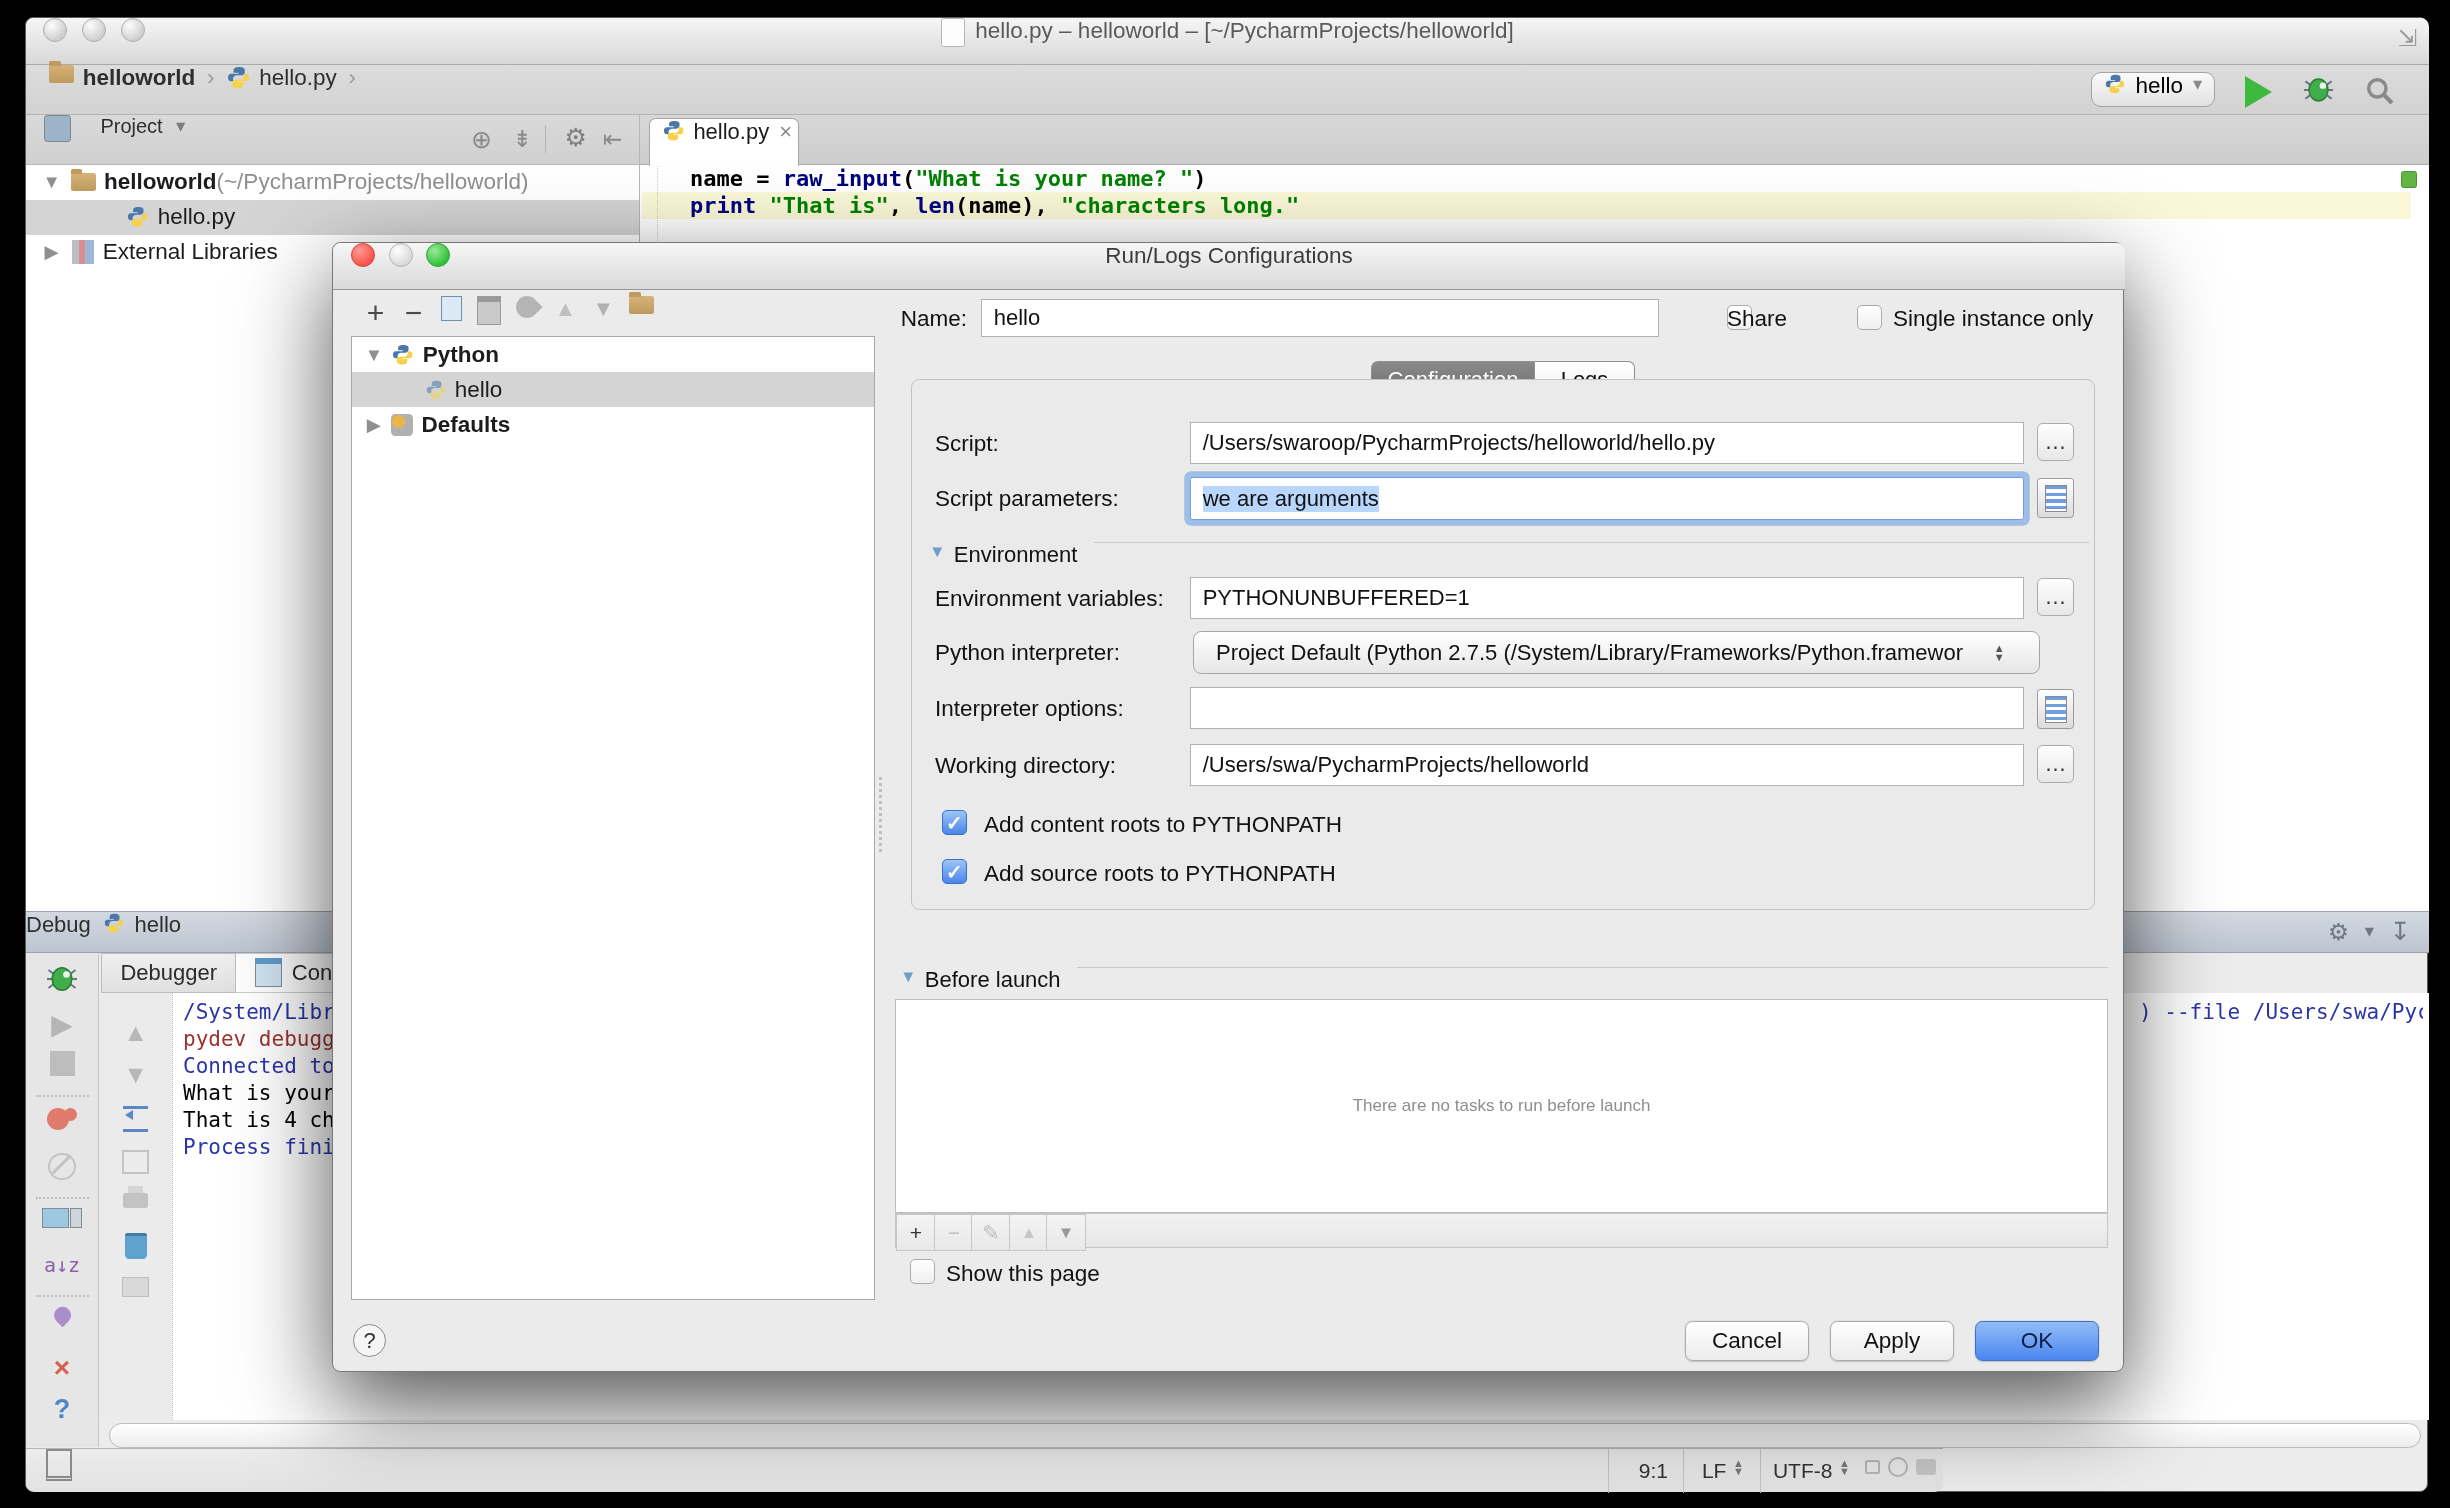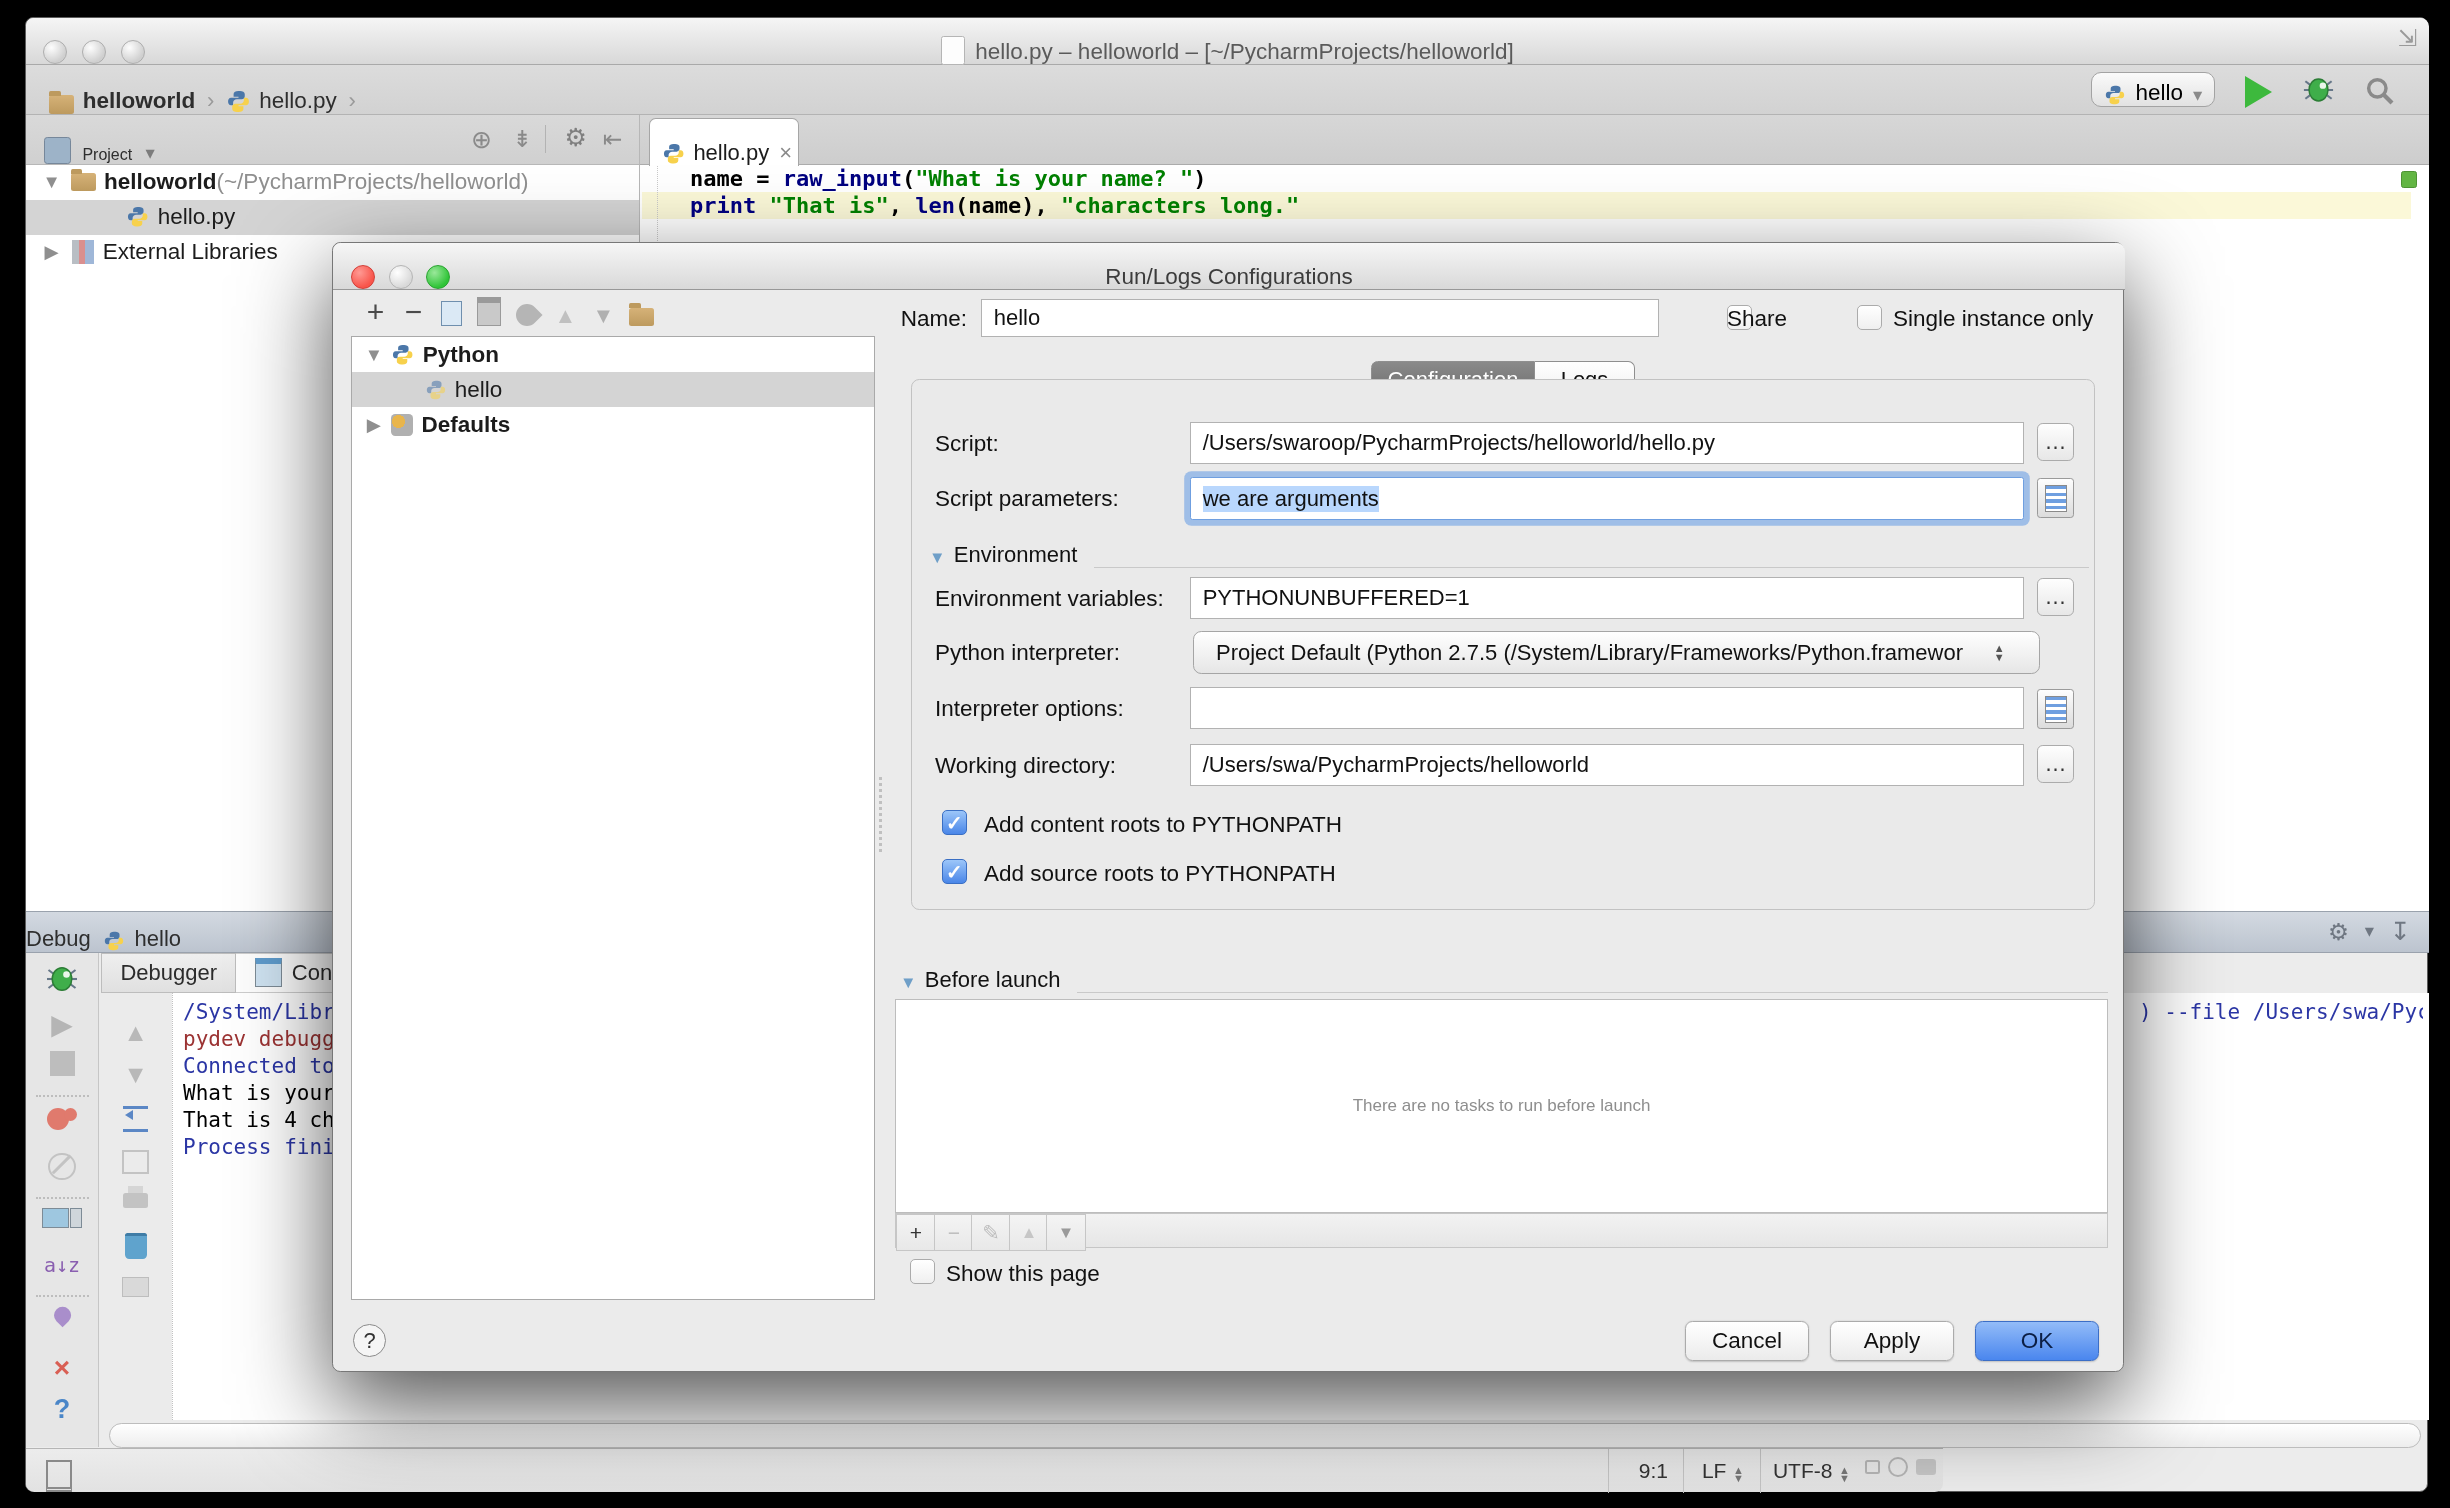--- a/index.html
+++ b/index.html
@@ -1,19 +1,19 @@
 <!DOCTYPE html>
 <html style="font-size:13.4px"><head>
 <meta charset="utf-8">
 <style>
   html,body{margin:0;padding:0;background:#000;}
   body{font-family:"Liberation Sans",sans-serif;-webkit-font-smoothing:antialiased;}
   #screen{position:relative;width:2450px;height:1509px;background:#000;overflow:hidden;}
   .r{position:absolute;box-sizing:border-box;}
-  .flex{display:flex;align-items:flex-end;}
+  .flex{display:flex;align-items:flex-start;}
   .mono{font-family:"DejaVu Sans Mono",monospace;}
   
   .win{left:25px;top:16.7px;width:2403px;height:1475px;background:#ececec;border-radius:8.3px;
        box-shadow:0 21px 58px rgba(0,0,0,.65);border:0.8px solid #5c5c5c;}
   .titlebar{left:0;top:0;width:2403px;height:47px;border-radius:8.3px 8.3px 0 0;
        background:linear-gradient(#f5f5f5,#d8d8d8);border-bottom:0.8px solid #a9a9a9;}
   .light{width:22px;height:22px;border-radius:50%;display:inline-block;}
   .light.inactive{background:radial-gradient(circle at 7.5px 6.7px,#fdfdfd,#cfcfcf 70%);border:0.8px solid #aeaeae;}
   .win-title{color:#5a5a5a;font-size:22.5px;white-space:nowrap;}
   .doc-glyph{width:22px;height:27px;background:#fdfdfd;border:0.8px solid #b5b5b5;border-radius:2.5px;margin-right:10px;}
@@ -138,21 +138,21 @@
           <circle cx="15" cy="7" r="2.2" fill="#eaf6ea"></circle>
         </svg>
       <svg class="r" style="right:33px;top:10px" width="32" height="32" viewBox="0 0 24 24">
           <circle cx="10" cy="10" r="6.5" fill="none" stroke="#8a8a8a" stroke-width="2.6"></circle>
           <line x1="15" y1="15" x2="21" y2="21" stroke="#8a8a8a" stroke-width="3.2"></line>
         </svg>
     </div>
 
     <div class="r proj-header flex">
       <span style="margin-left:18.4px;width:25px;height:25px;background:#9db3c8;border:0.8px solid #76879a;border-radius:3.3px"></span>
-      <span style="font-size:16px;color:#2e2e2e;margin-left:11px">Project</span>
+      <span style="font-size:20px;color:#2e2e2e;margin-left:29px">Project</span>
       <span style="color:#7c7c7c;font-size:18.4px;margin-left:13.4px">▾</span>
       <span class="r" style="right:147px;top:10px;font-size:25px;color:#8a8a8a">⊕</span>
       <span class="r" style="right:107px;top:10px;font-size:23.4px;color:#8a8a8a">⇟</span>
       <span class="r" style="right:93px;top:10px;width:0.8px;height:28px;background:#b3b3b3"></span>
       <span class="r" style="right:52px;top:8.3px;font-size:25px;color:#7f7f7f">⚙</span>
       <span class="r" style="right:16.7px;top:10px;font-size:23.4px;color:#8a8a8a">⇤</span>
     </div>
 
     <div class="r proj-tree">
       <div class="trow" style="padding-left:11.7px">

